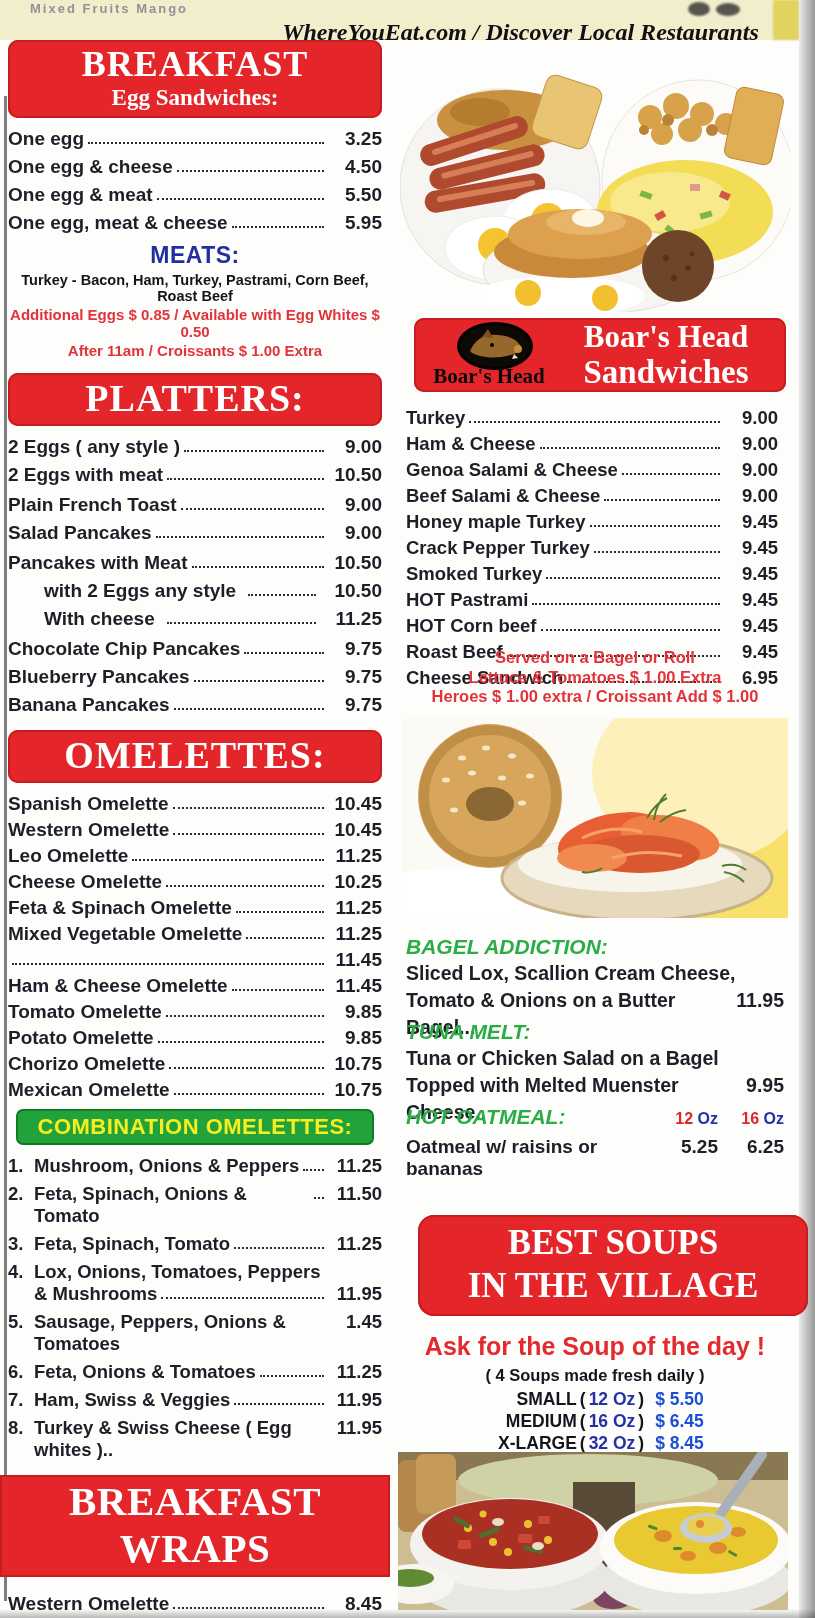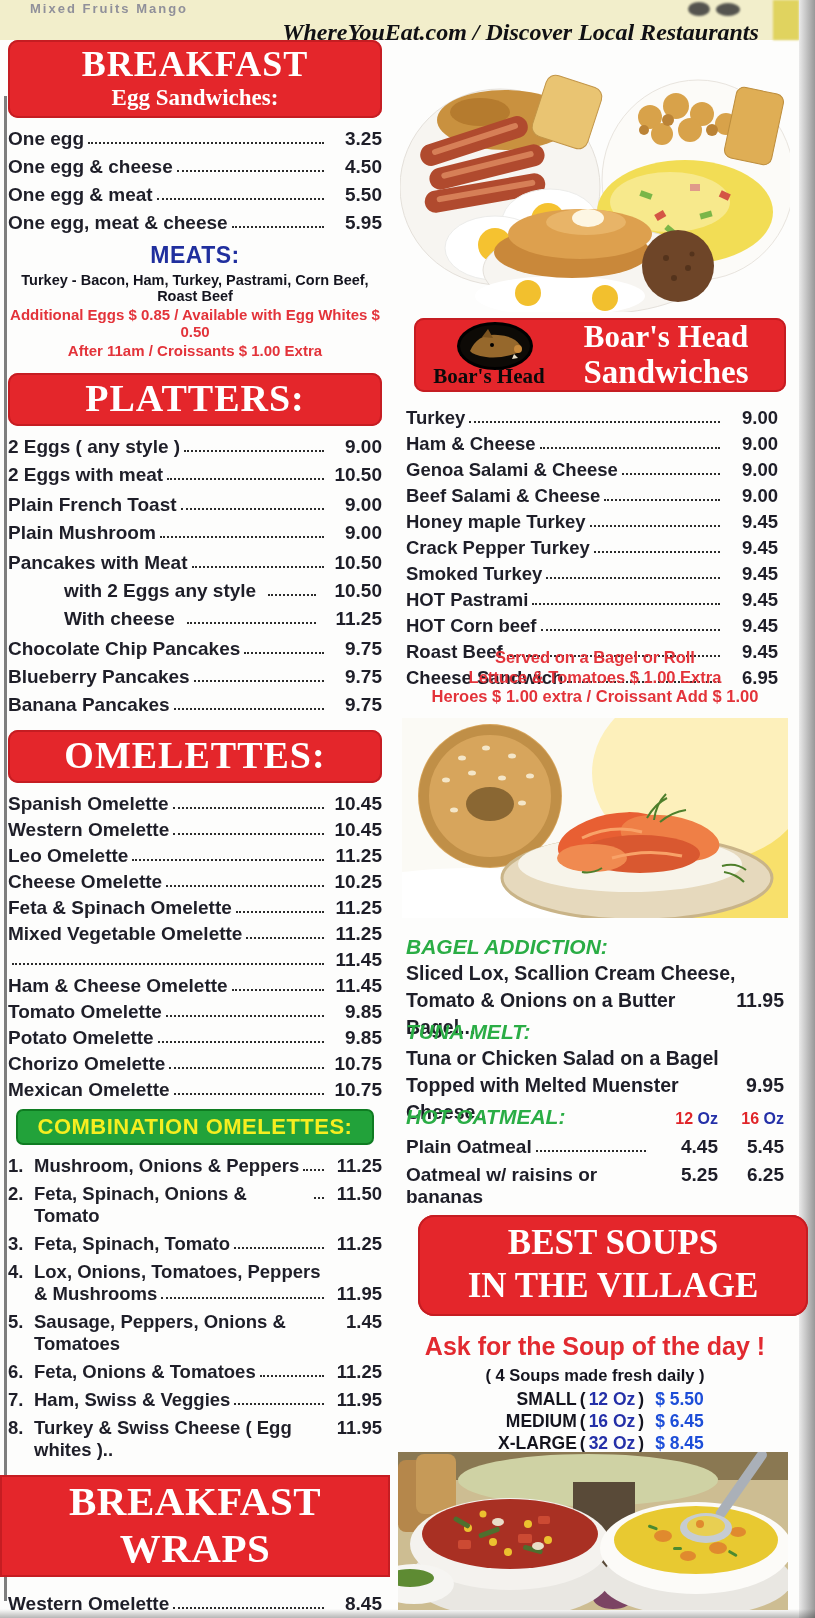--- a/index.html
+++ b/index.html
@@ -30,21 +30,21 @@
   .breakfast-banner{padding:4px 0 7px;}
   .single-banner{font-size:38px;line-height:44px;padding:3px 0 6px;margin-top:14px;letter-spacing:1px;}
   .wraps-banner{font-size:41px;line-height:47px;margin:14px 0 0 -8px;width:390px;border-radius:0;
                 padding:3px 0 5px;letter-spacing:.5px;}
 
   .rows{margin-top:10px;}
   .mrow{display:flex;align-items:flex-start;font-size:19px;font-weight:600;color:#1e1e28;margin-bottom:6px;}
   .dots{flex:1;border-bottom:2px dotted #2b2b2b;height:14px;margin:0 4px;min-width:10px;}
   .nodots .dots{border-bottom:none;}
   .pr{width:54px;text-align:right;flex:none;}
-  .indent{padding-left:56px;gap:8px;}
+  .indent{padding-left:36px;gap:8px;}
   .gap{margin-top:8px;}
 
   .meats{text-align:center;margin-top:8px;}
   .meats-title{color:#202f9e;font-size:23px;font-weight:800;letter-spacing:.5px;}
   .meats-line{font-size:14.5px;font-weight:700;color:#14141e;margin-top:3px;}
   .red-note{color:#e3333a;font-size:15px;font-weight:700;margin-top:2px;}
 
   .green-banner{margin:8px auto 0;width:354px;background:#22a23a;border:2px solid #0f7c22;border-radius:7px;
                 color:#f6ee20;text-align:center;font-size:22px;font-weight:800;letter-spacing:.5px;padding:3px 0;}
 
@@ -180,21 +180,21 @@
           <span class="nm">2 Eggs with meat</span>
           <span class="dots"></span>
           <span class="pr">10.50</span>
         </div>
         <div class="mrow gap">
           <span class="nm">Plain French Toast</span>
           <span class="dots"></span>
           <span class="pr">9.00</span>
         </div>
         <div class="mrow">
-          <span class="nm">Plain Mushroom</span>
+          <span class="nm">Salad Pancakes</span>
           <span class="dots"></span>
           <span class="pr">9.00</span>
         </div>
         <div class="mrow gap">
           <span class="nm">Pancakes with Meat</span>
           <span class="dots"></span>
           <span class="pr">10.50</span>
         </div>
         <div class="mrow indent">
           <span class="nm">with 2 Eggs any style</span>
@@ -613,26 +613,20 @@
           <span class="oz-num">12</span>
           <span class="oz-unit">Oz</span>
         </span>
         <span class="oat-col">
           <span class="oz-num">16</span>
           <span class="oz-unit">Oz</span>
         </span>
       </div>
       <div>
 
-      <div class="oat-row">
-            <span class="nm">Plain Oatmeal</span>
-            <span class="dots"></span>
-            <span class="op">4.45</span>
-            <span class="op">5.45</span>
-          </div>
           <div class="oat-row nodots">
             <span class="nm">Oatmeal w/ raisins or bananas</span>
             <span class="dots"></span>
             <span class="op">5.25</span>
             <span class="op">6.25</span>
           </div>
         </div>
     </div>
 
     <div class="soups-banner">

